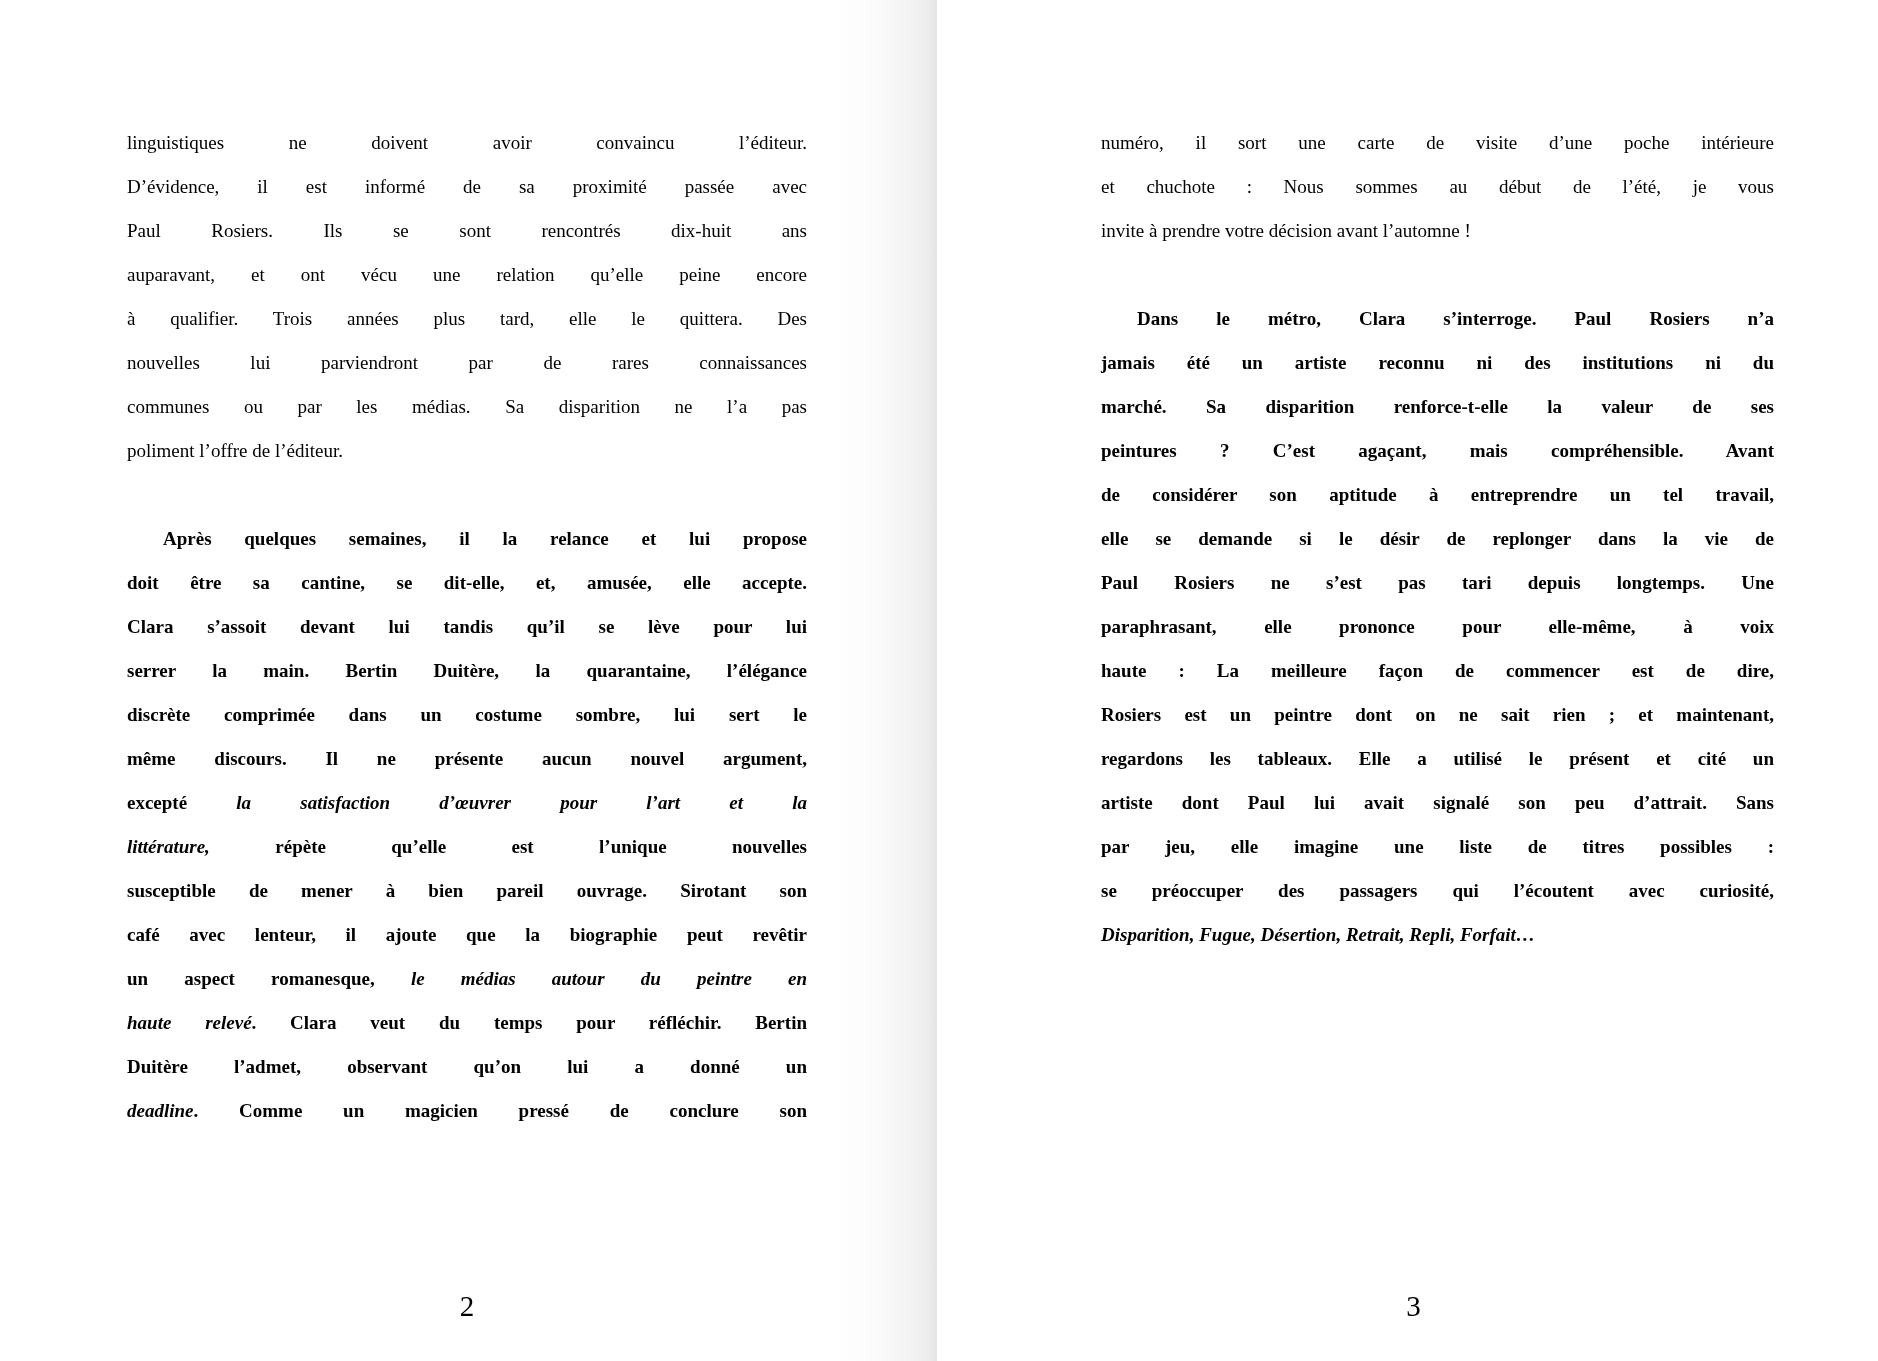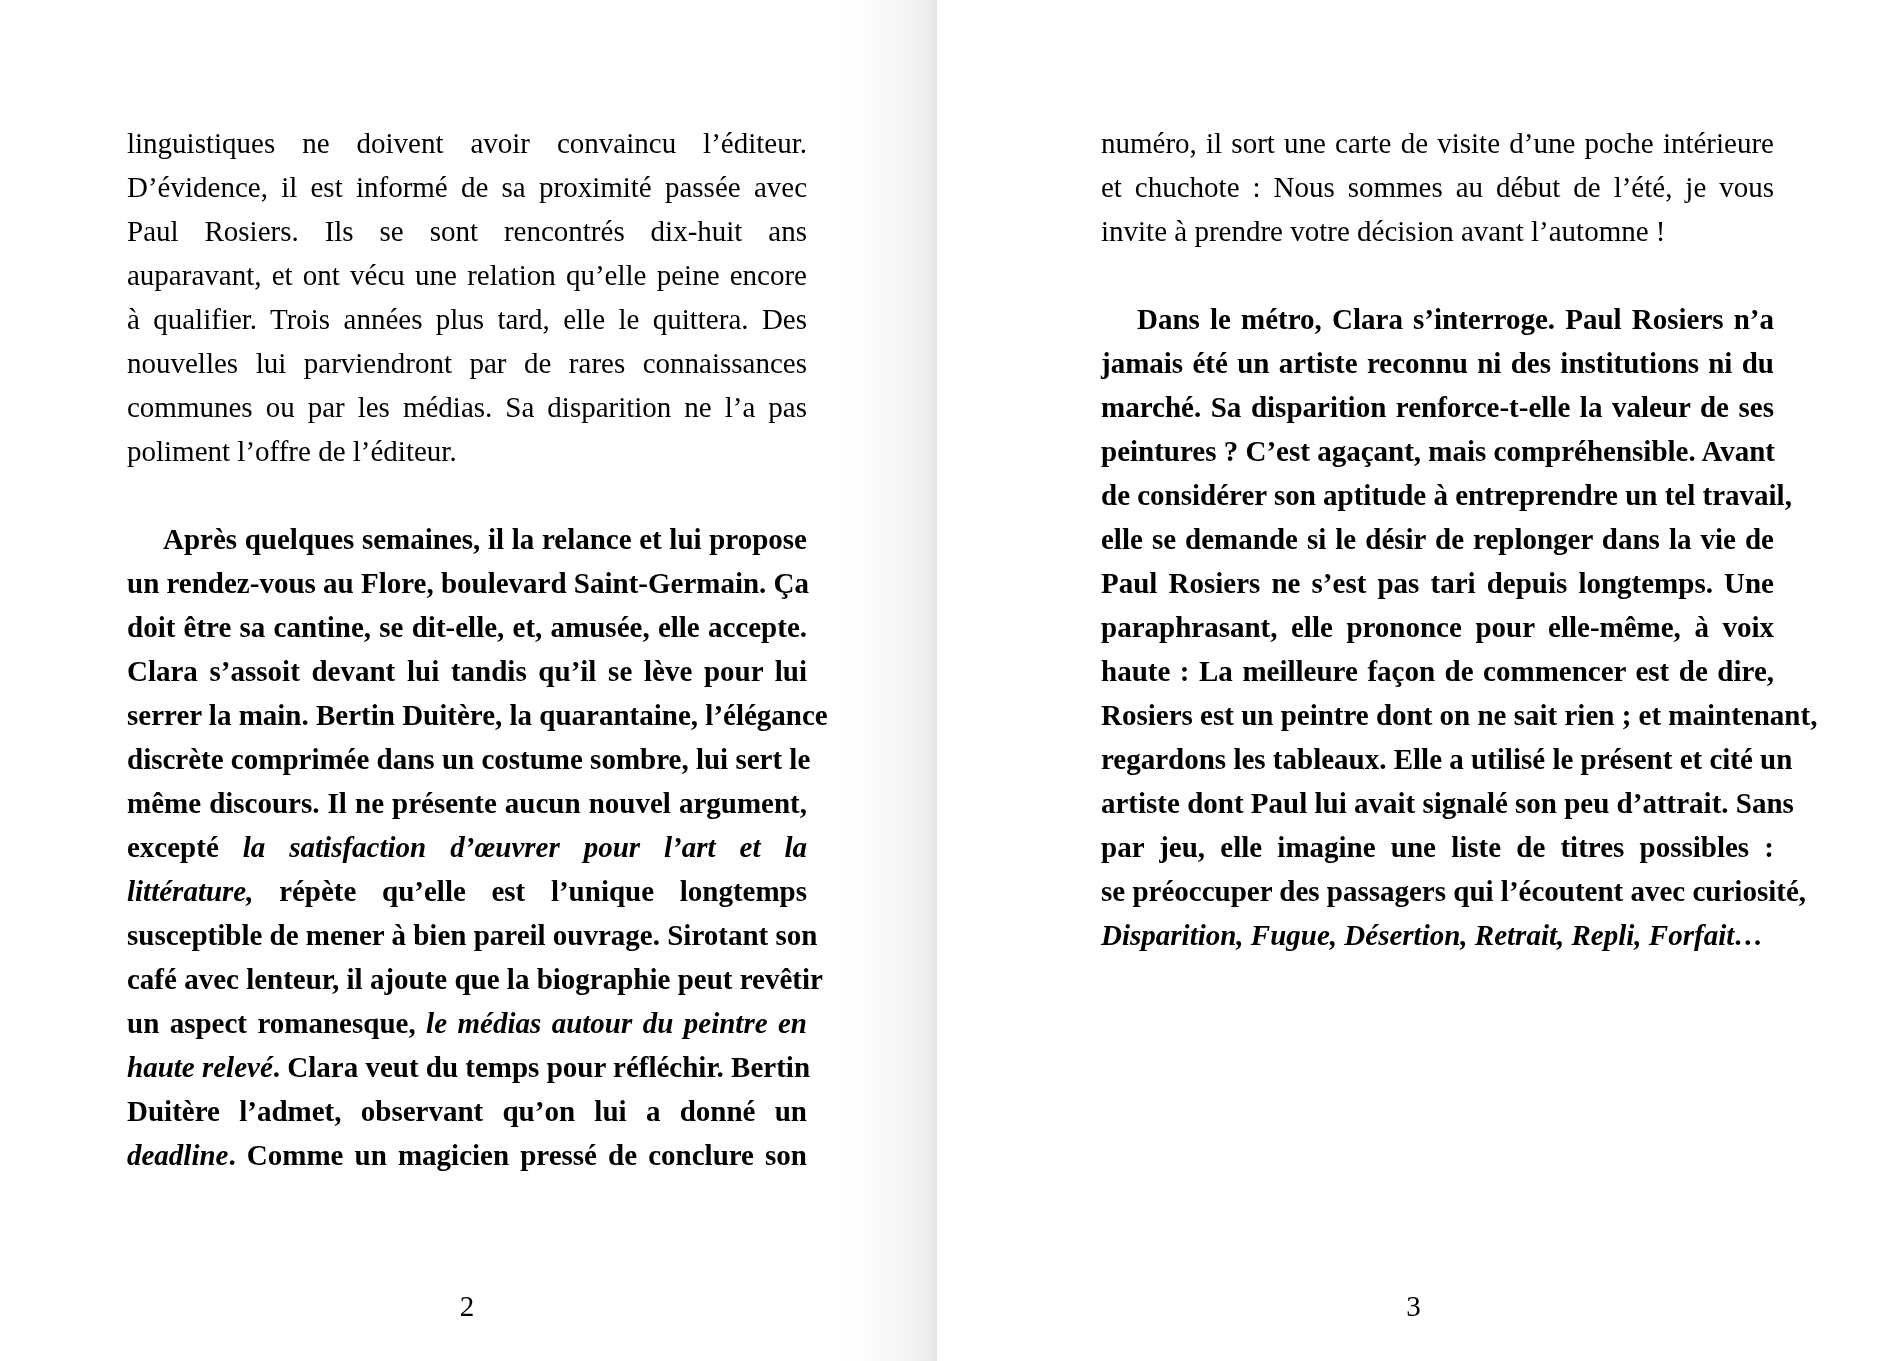--- a/index.html
+++ b/index.html
@@ -17,21 +17,21 @@
   .page-right { left: 937px;  right: 0; }
   .gutter {
     position: absolute; top: 0; bottom: 0;
     left: 833px; width: 104px;
     background: linear-gradient(90deg,
       #ffffff 0%, #fcfcfc 35%, #f3f3f3 75%,
       #ebebeb 94%, #e4e4e4 100%);
   }
   .text-column {
     position: absolute; top: 121px;
-    font-size: 29px; line-height: 44px;
+    font-size: 19px; line-height: 44px;
   }
   .col-left  { left: 127px;  width: 680px; }
   .col-right { left: 1101px; width: 673px; }
   .paragraph + .paragraph { margin-top: 44px; font-weight: bold; }
   .paragraph.indent .line:first-child { text-indent: 36px; }
   .line { height: 44px; white-space: nowrap; }
   .line.justify {
     text-align: justify;
     text-align-last: justify;
     -moz-text-align-last: justify;
@@ -59,28 +59,27 @@
         <div class="line justify"><span class="seg">D’évidence, il est informé de sa proximité passée avec</span></div>
         <div class="line justify"><span class="seg">Paul Rosiers. Ils se sont rencontrés dix-huit ans</span></div>
         <div class="line justify"><span class="seg">auparavant, et ont vécu une relation qu’elle peine encore</span></div>
         <div class="line justify"><span class="seg">à qualifier. Trois années plus tard, elle le quittera. Des</span></div>
         <div class="line justify"><span class="seg">nouvelles lui parviendront par de rares connaissances</span></div>
         <div class="line justify"><span class="seg">communes ou par les médias. Sa disparition ne l’a pas</span></div>
         <div class="line"><span class="seg">poliment l’offre de l’éditeur.</span></div>
       </div>
       <div class="paragraph indent">
         <div class="line justify"><span class="seg">Après quelques semaines, il la relance et lui propose</span></div>
-        <div class="line justify"><span class="seg">un rendez-vous au Flore, boulevard Saint-Germain. Ça</span></div>
         <div class="line justify"><span class="seg">doit être sa cantine, se dit-elle, et, amusée, elle accepte.</span></div>
         <div class="line justify"><span class="seg">Clara s’assoit devant lui tandis qu’il se lève pour lui</span></div>
         <div class="line justify"><span class="seg">serrer la main. Bertin Duitère, la quarantaine, l’élégance</span></div>
         <div class="line justify"><span class="seg">discrète comprimée dans un costume sombre, lui sert le</span></div>
         <div class="line justify"><span class="seg">même discours. Il ne présente aucun nouvel argument,</span></div>
         <div class="line justify"><span class="seg">excepté </span><span class="seg italic">la satisfaction d’œuvrer pour l’art et la</span></div>
-        <div class="line justify"><span class="seg italic">littérature,</span><span class="seg"> répète qu’elle est l’unique longtemps</span></div>
+        <div class="line justify"><span class="seg italic">littérature,</span><span class="seg"> répète qu’elle est l’unique nouvelles</span></div>
         <div class="line justify"><span class="seg">susceptible de mener à bien pareil ouvrage. Sirotant son</span></div>
         <div class="line justify"><span class="seg">café avec lenteur, il ajoute que la biographie peut revêtir</span></div>
         <div class="line justify"><span class="seg">un aspect romanesque, </span><span class="seg italic">le médias autour du peintre en</span></div>
         <div class="line justify"><span class="seg italic">haute relevé</span><span class="seg">. Clara veut du temps pour réfléchir. Bertin</span></div>
         <div class="line justify"><span class="seg">Duitère l’admet, observant qu’on lui a donné un</span></div>
         <div class="line justify"><span class="seg italic">deadline</span><span class="seg">. Comme un magicien pressé de conclure son</span></div>
       </div>
     </div>
 
   <div class="text-column col-right">

